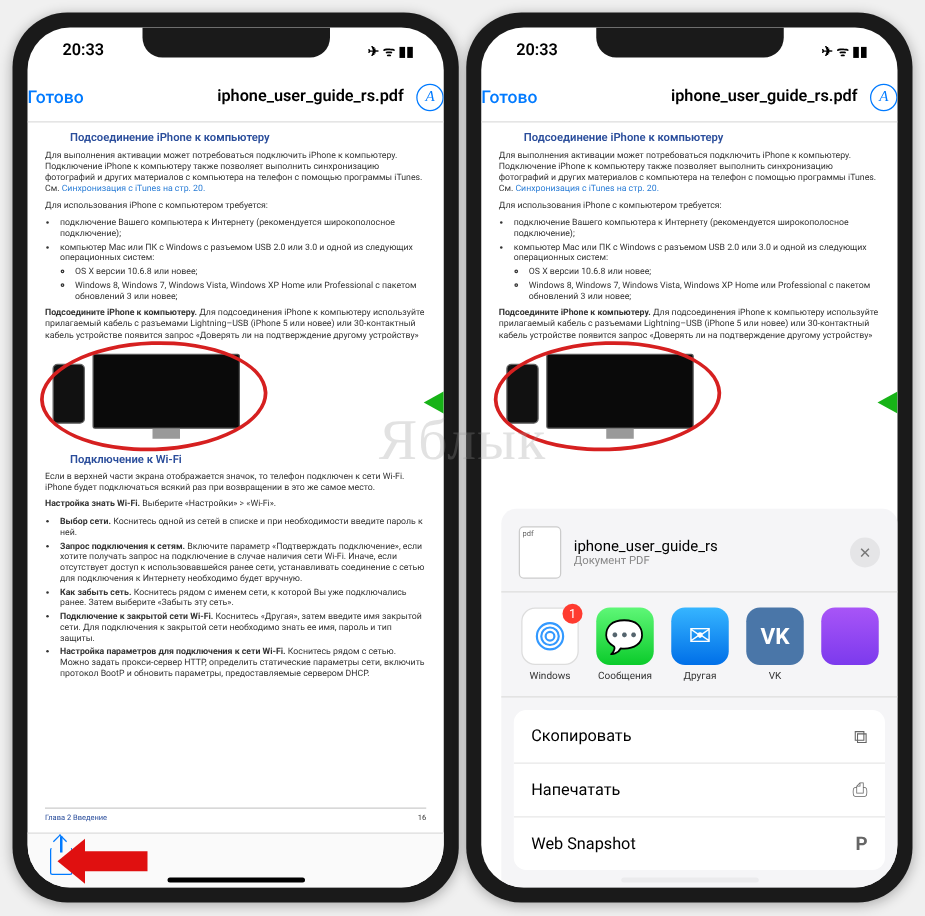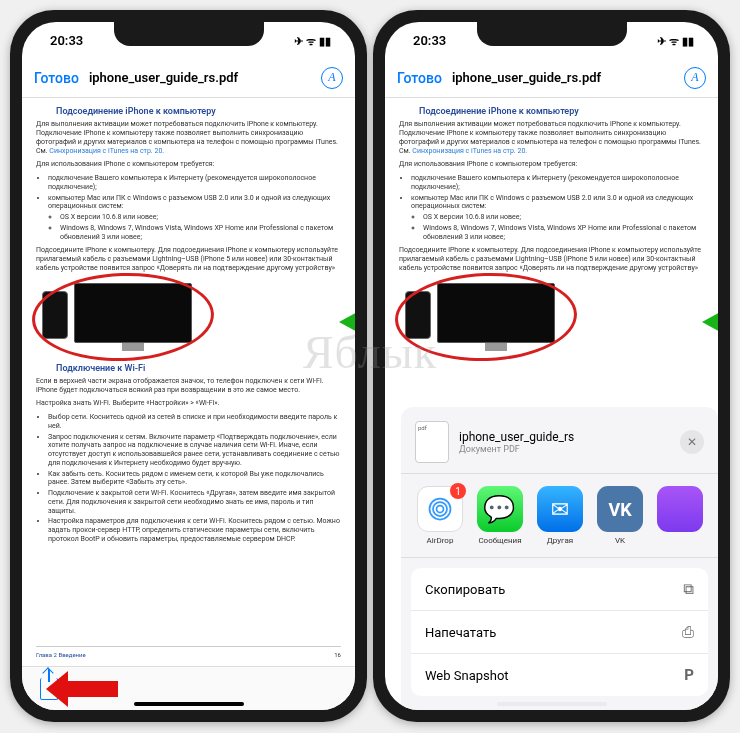--- a/index.html
+++ b/index.html
@@ -53,48 +53,48 @@
     font-size: 13px;
     font-weight: 600;
     color: #000;
     flex-shrink: 0;
   }
   .status-icons { display: flex; gap: 4px; align-items: center; font-size: 11px; }
   .nav-bar {
     height: 40px;
     display: flex;
     align-items: center;
-    padding: 0 12px;
+    padding: 0 0;
     border-bottom: 0.5px solid #ddd;
     gap: 10px;
     flex-shrink: 0;
   }
   .nav-done { color: #007aff; font-size: 14px; font-weight: 500; }
-  .nav-title { flex: 1; text-align: left; font-size: 13px; font-weight: 600; color: #000; }
+  .nav-title { flex: 1; text-align: right; font-size: 13px; font-weight: 600; color: #000; }
   .nav-markup {
     width: 22px; height: 22px; border: 1.5px solid #007aff; border-radius: 50%;
     display: flex; align-items: center; justify-content: center;
     color: #007aff; font-size: 12px; font-style: italic; font-family: serif;
   }
   .doc {
     flex: 1;
     overflow: hidden;
     padding: 8px 14px;
     font-size: 7px;
     color: #333;
     line-height: 1.25;
     position: relative;
   }
   .doc h3 { color: #2a4d9b; font-size: 9px; font-weight: 600; margin-bottom: 3px; padding-left: 20px; }
   .doc p { margin-bottom: 5px; }
   .doc .link { color: #2a7dd6; }
   .doc ul { padding-left: 12px; margin-bottom: 5px; }
   .doc ul li { margin-bottom: 2px; }
   .doc ul ul { margin-top: 2px; margin-bottom: 2px; }
-  .doc .sub { font-weight: 400; }
+  .doc .sub { font-weight: 700; }
   .image-row {
     position: relative;
     margin: 8px 0 10px;
     height: 72px;
   }
   .annot-oval {
     position: absolute;
     left: -4px; top: -8px;
     width: 182px; height: 88px;
     border: 3px solid #d62020;
@@ -383,21 +383,21 @@
       <div class="apps-row">
         <div class="app-item">
           <div class="app-icon airdrop-ic">
             <svg viewBox="0 0 24 24">
                 <circle cx="12" cy="12" r="3" fill="none" stroke="#3399ff" stroke-width="1.5"></circle>
                 <circle cx="12" cy="12" r="6" fill="none" stroke="#3399ff" stroke-width="1.5"></circle>
                 <circle cx="12" cy="12" r="9" fill="none" stroke="#3399ff" stroke-width="1.5"></circle>
               </svg>
             <div class="badge">1</div>
           </div>
-          <div class="app-label">AirDrop</div>
+          <div class="app-label">Windows</div>
         </div>
         <div class="app-item">
           <div class="app-icon msg-ic">💬</div>
           <div class="app-label">Сообщения</div>
         </div>
         <div class="app-item">
           <div class="app-icon mail-ic">✉</div>
           <div class="app-label">Другая</div>
         </div>
         <div class="app-item">

